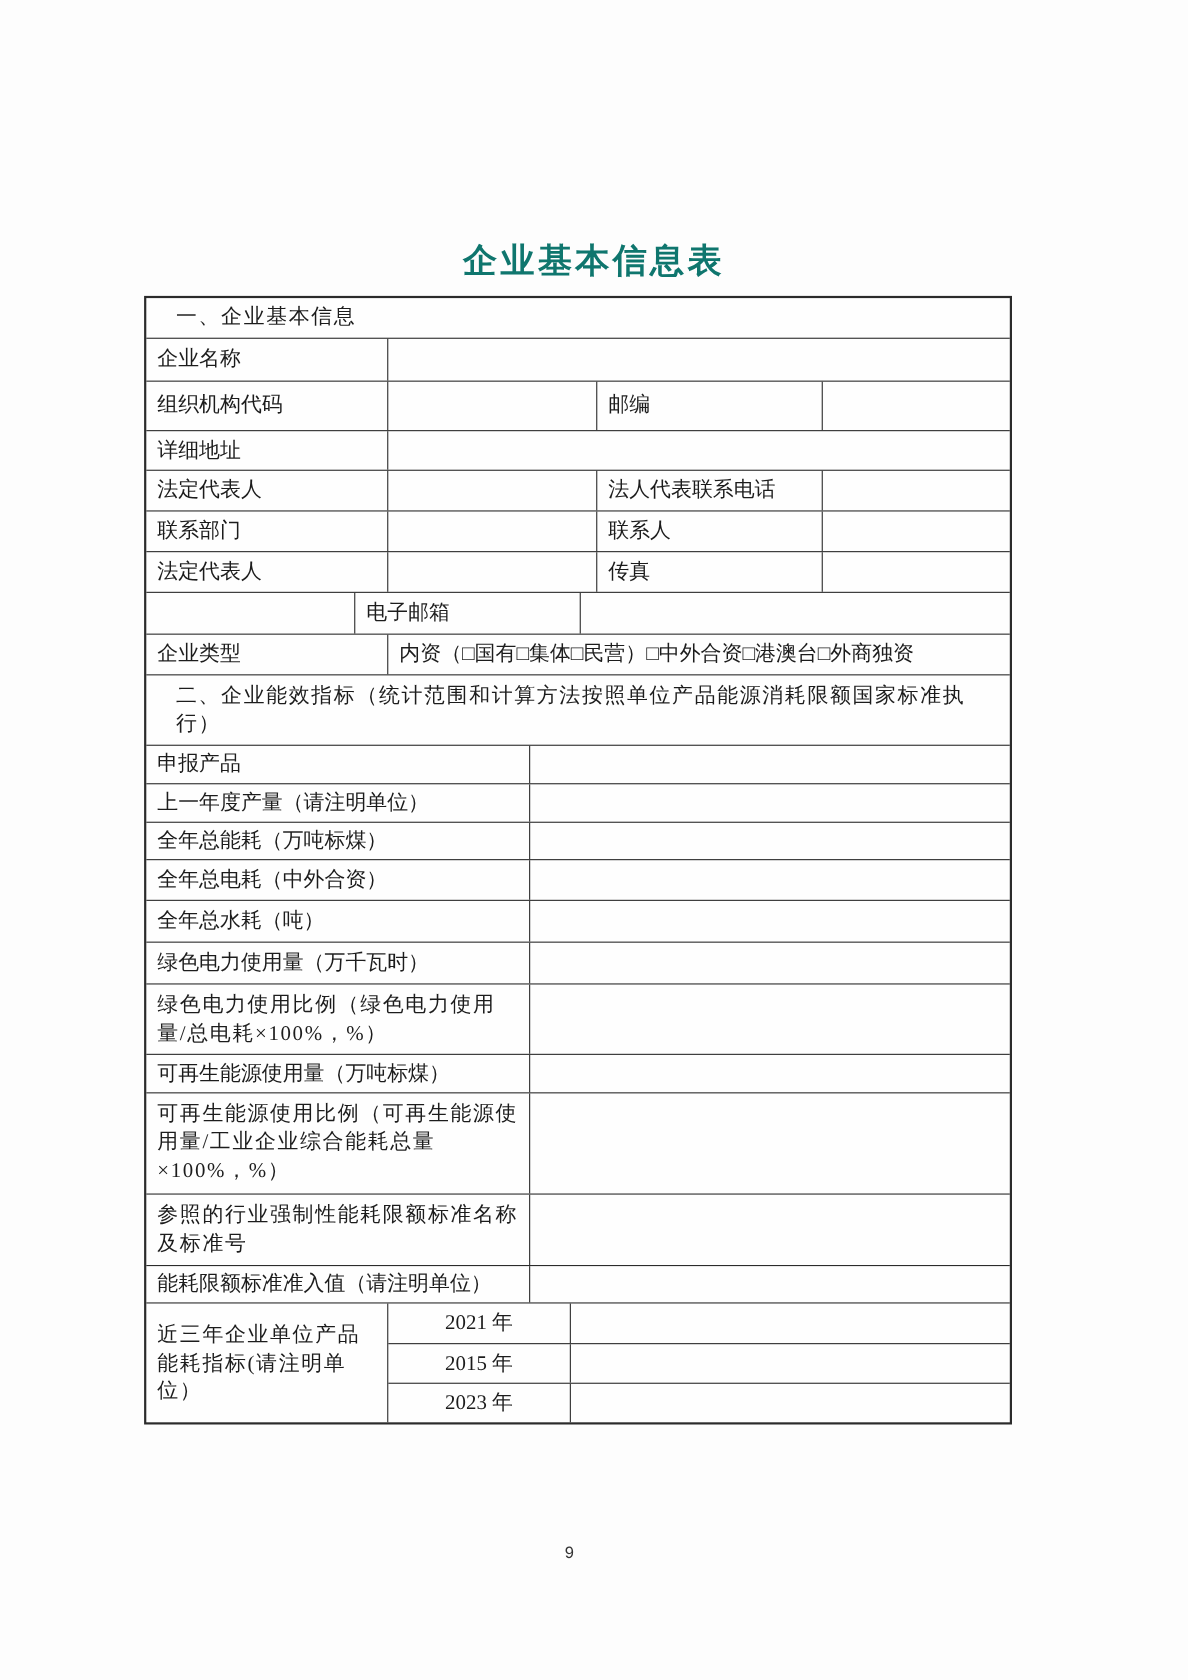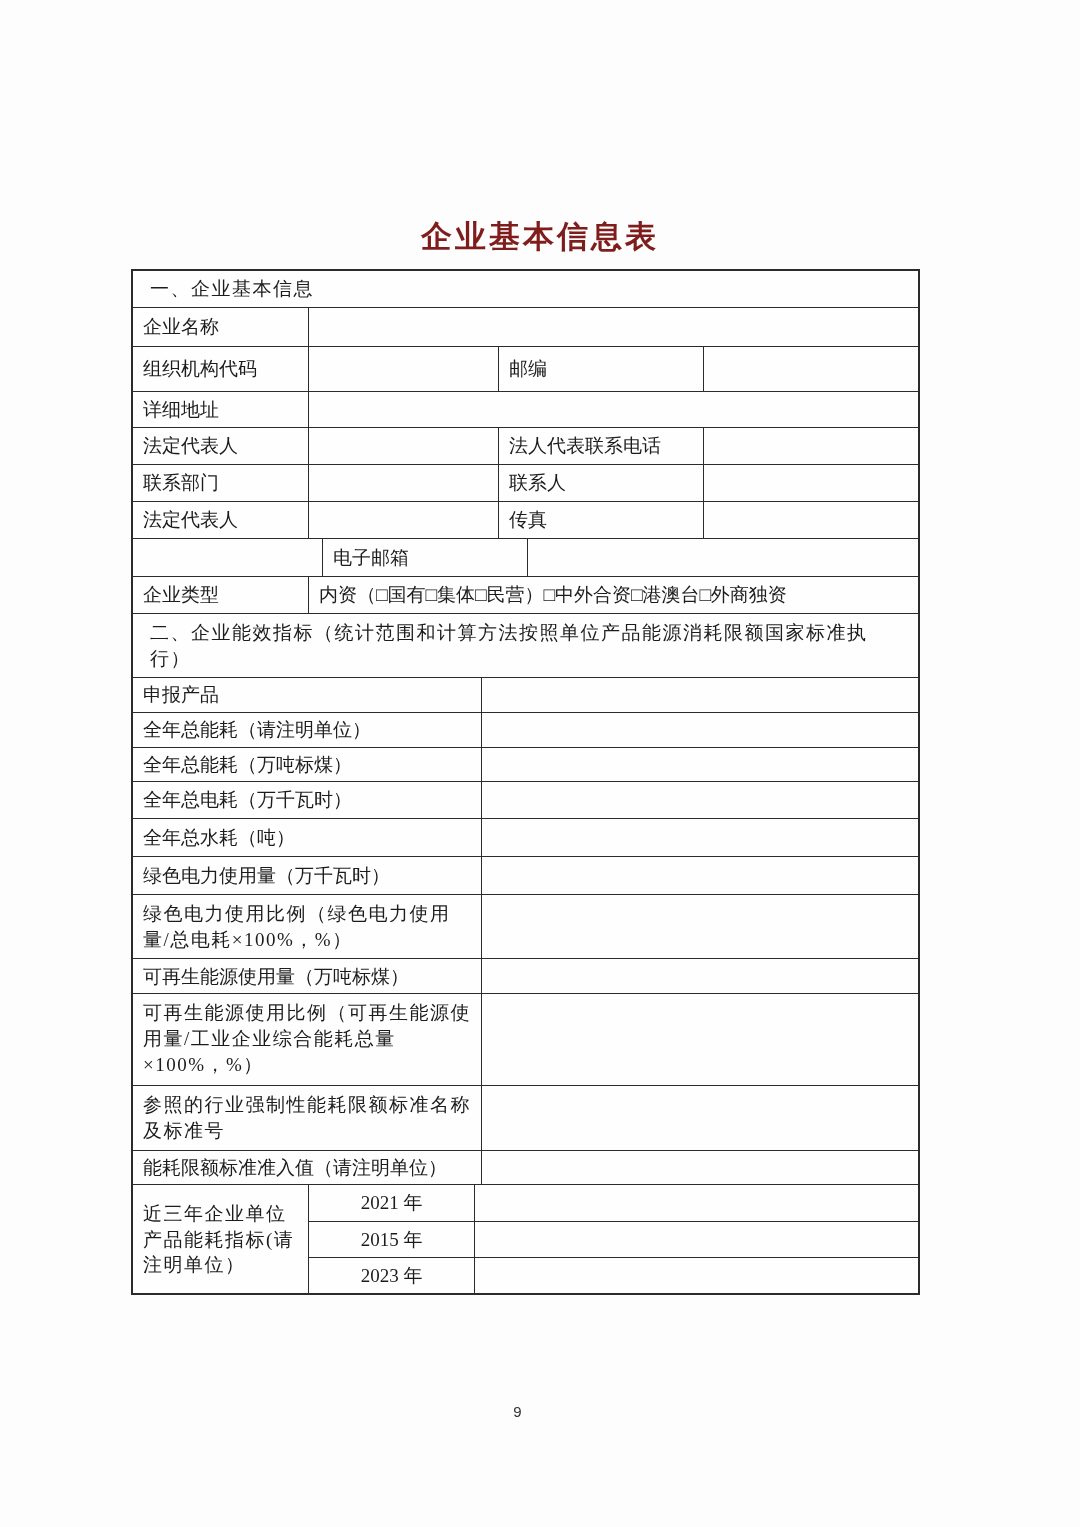--- a/index.html
+++ b/index.html
@@ -12,21 +12,21 @@
     overflow:hidden;
   }
   .page{width:1080px;height:1527px;position:relative;}
   .doc-title{
     margin:0;
     padding-top:216px;
     text-align:center;
     font-size:31px;
     font-weight:bold;
     letter-spacing:3px;
-    color:#7f1d1d;
+    color:#0f766e;
   }
   .form-table{
     width:789px;
     margin-left:131px;
     margin-top:11px;
     border:2px solid #2b2b2b;
     box-sizing:border-box;
     font-size:19px;
     line-height:1.35;
     background:#fefefe;
@@ -34,26 +34,26 @@
   .row{display:flex;border-bottom:1.5px solid #2b2b2b;}
   .row:last-child{border-bottom:none;}
   .cell{
     box-sizing:border-box;
     border-right:1.5px solid #2b2b2b;
     padding:4px 6px 4px 10px;
     display:flex;
     align-items:center;
   }
   .cell:last-child{border-right:none;}
-  .c1{width:176px;flex-shrink:0;}      
+  .c1{width:220px;flex-shrink:0;}      
   .c2{width:190px;flex-shrink:0;}      
   .c3{width:205px;flex-shrink:0;}      
   .cf{flex:1;}                          
   .ce{width:349px;flex-shrink:0;}      
-  .sec-head{padding:5px 17px;letter-spacing:1.5px;}
+  .sec-head{padding:5px 27px;letter-spacing:1.5px;}
   .indent{padding-left:28px;}
   .wrap{display:block;padding-top:6px;padding-bottom:6px;}
   .ls{letter-spacing:1.5px;}
   .three-col{flex:1;display:flex;flex-direction:column;padding:0;align-items:stretch;}
   .yrow{display:flex;flex:1;border-bottom:1.5px solid #2b2b2b;justify-content:space-between;}
   .yrow:last-child{border-bottom:none;gap:13px;}
   .ycell{
     width:166px;flex-shrink:0;box-sizing:border-box;
     border-right:1.5px solid #2b2b2b;
     display:flex;align-items:center;justify-content:center;
@@ -137,31 +137,31 @@
       <div class="cell cf sec-head wrap">二、企业能效指标（统计范围和计算方法按照单位产品能源消耗限额国家标准执行）</div>
     </div>
 
     <div class="row" style="min-height:33px">
       <div class="cell ce">申报产品</div>
       <div class="cell cf"></div>
     </div>
 
 
     <div class="row" style="min-height:33px">
-      <div class="cell ce">全年总能耗（请注明单位）</div>
+      <div class="cell ce">上一年度产量（请注明单位）</div>
       <div class="cell cf"></div>
     </div>
 
     <div class="row" style="min-height:33px">
       <div class="cell ce">全年总能耗（万吨标煤）</div>
       <div class="cell cf"></div>
     </div>
 
     <div class="row" style="min-height:36px">
-      <div class="cell ce">全年总电耗（万千瓦时）</div>
+      <div class="cell ce">全年总电耗（中外合资）</div>
       <div class="cell cf"></div>
     </div>
 
     <div class="row" style="min-height:37px">
       <div class="cell ce">全年总水耗（吨）</div>
       <div class="cell cf"></div>
     </div>
 
     <div class="row" style="min-height:37px">
       <div class="cell ce">绿色电力使用量（万千瓦时）</div>

